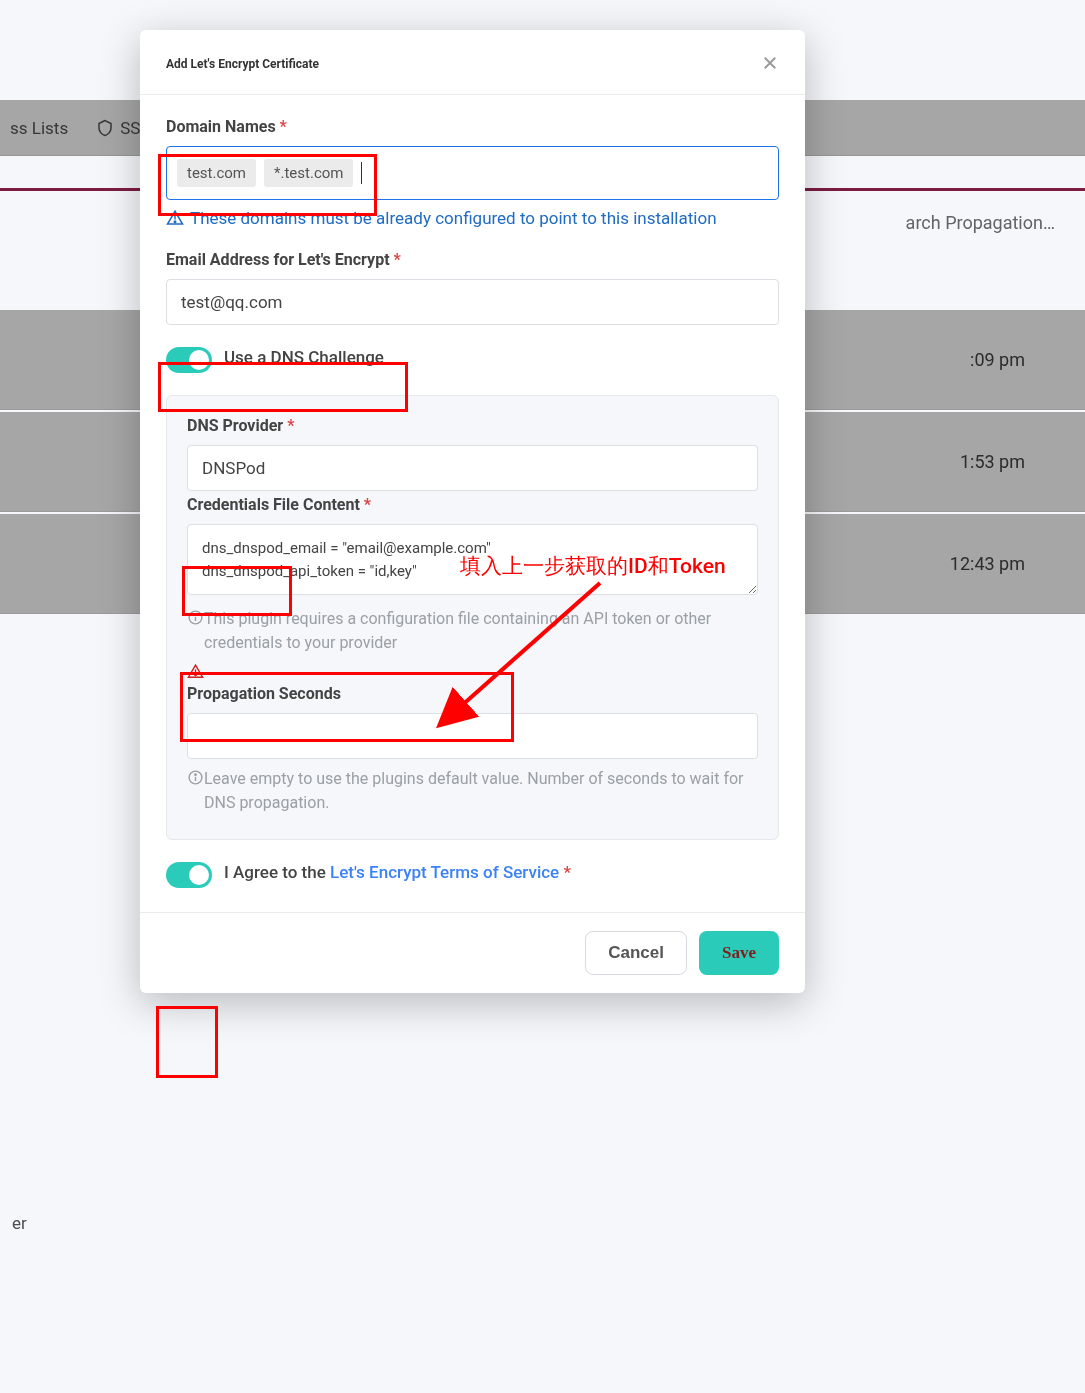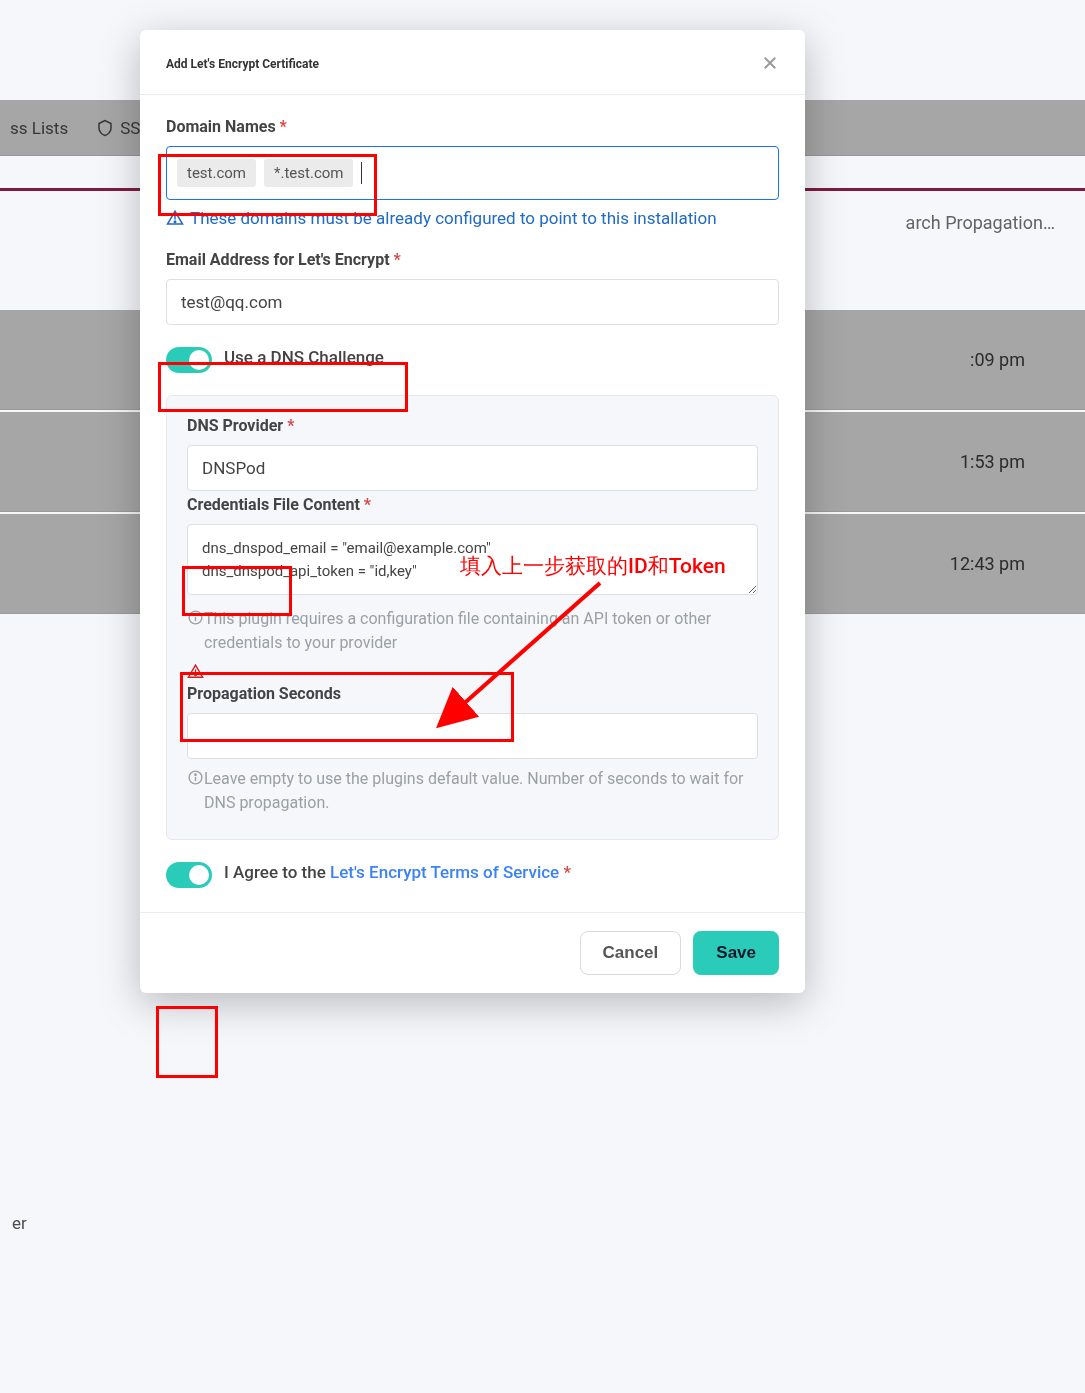--- a/index.html
+++ b/index.html
@@ -120,21 +120,21 @@
 .modal-footer {
   border-top: 1px solid #e9ecef;
   padding: 18px 26px;
   display: flex; justify-content: flex-end; gap: 12px;
 }
 .btn {
   padding: 11px 22px; border-radius: 8px; font-size: 17px; font-weight: 600;
   cursor: pointer; border: 1px solid transparent;
 }
 .btn-cancel { background: #fff; border-color: #d7dade; color: #555; }
-.btn-save { background: #2bcbba; color: #0f172a; }
+.btn-save { background: #2bcbba; color: #7f1d1d; font-family: Liberation Serif, serif; }
 
 
 .anno-box {
   position: absolute; border: 3px solid #ff0000; pointer-events: none; z-index: 20;
 }
 .anno-text {
   position: absolute; color: #ff0000; font-size: 21px; font-weight: 500; z-index: 20;
 }
 .anno-arrow { position: absolute; z-index: 20; pointer-events: none; }
 

